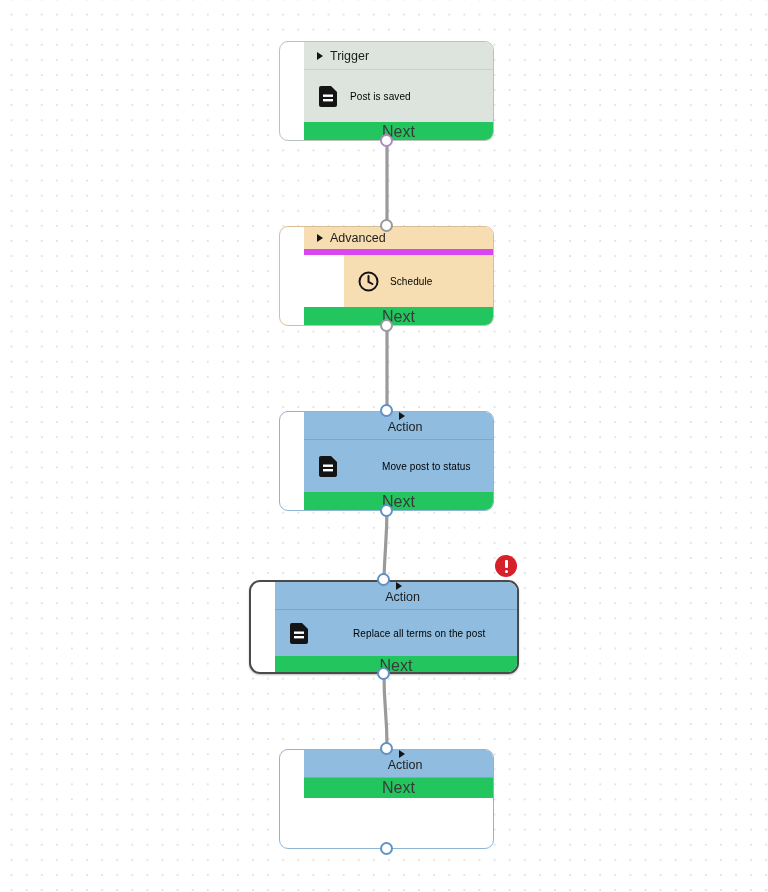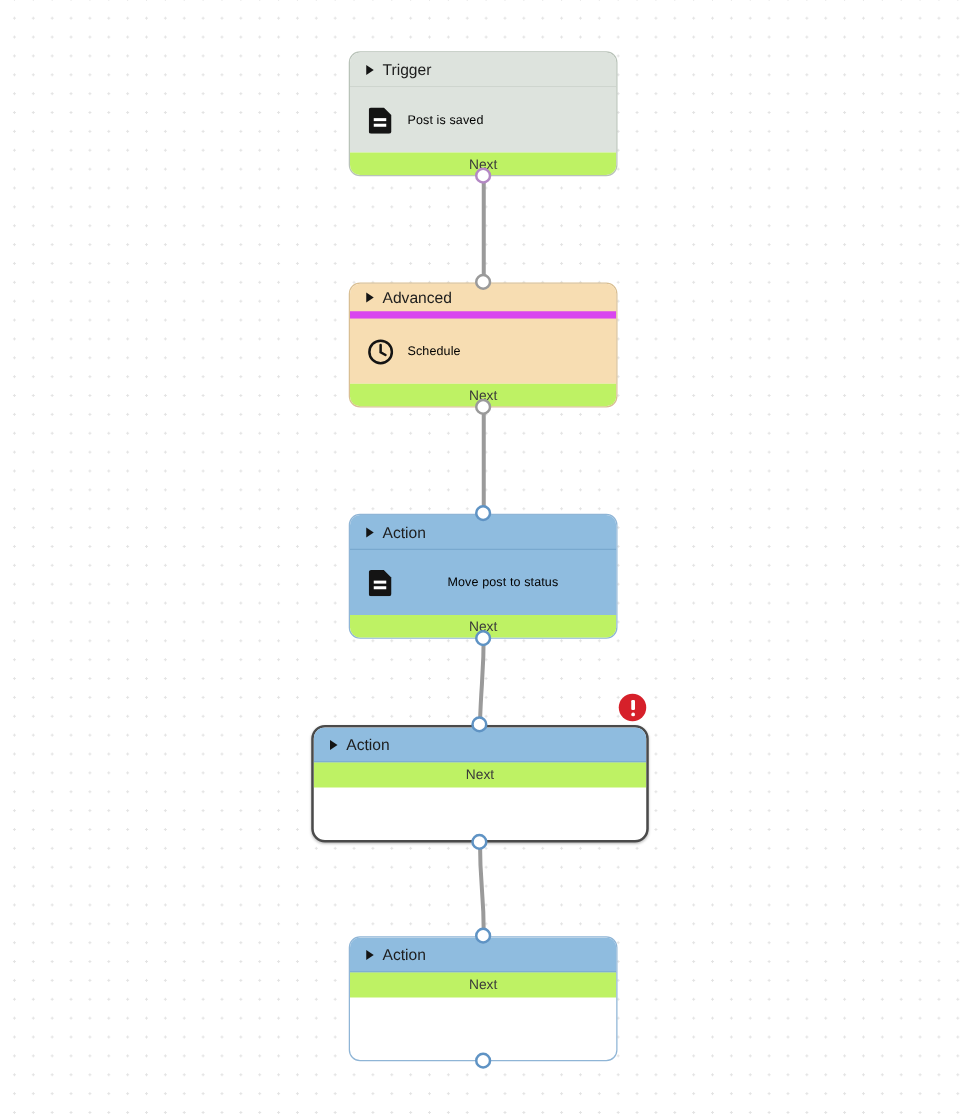--- a/index.html
+++ b/index.html
@@ -37,85 +37,86 @@
   }
 
   
   .node {
     position: absolute;
     box-sizing: border-box;
     border-radius: 9px;
     border: 1px solid #8fb5d6;
     background: #ffffff;
     overflow: hidden;
+    padding-left: 24px;
   }
   .node.trigger  { border-color: #b9c3b9; }
   .node.advanced { border-color: #d9bf93; }
   .node.selected {
     border: 2px solid #4a4a4a;
     border-radius: 11px;
     box-shadow: 0 1px 2px rgba(0,0,0,0.25);
   }
 
   .node-header {
     height: 28px;
     display: flex;
     align-items: center;
     padding-left: 13px;
     font-size: 12.5px;
     color: #1d1d1d;
     box-sizing: border-box;
   }
   .node.trigger  .node-header { background: #dde3dd; border-bottom: 1px solid #c9d1c9; }
   .node.advanced .node-header { background: #f7ddb2; border-bottom: 6px solid #d946ef; }
-  .node.action   .node-header { background: #8fbcdf; border-bottom: 1px solid #79a9cf; }
+  .node.action   .node-header { background: #8fbcdf; border-bottom: 1px solid #79a9cf; flex-direction: column; }
 
   .disclosure-tri {
     width: 0; height: 0;
     border-left: 6px solid #141414;
     border-top: 4.5px solid transparent;
     border-bottom: 4.5px solid transparent;
     margin-right: 7px;
     flex: 0 0 auto;
   }
 
   .node-body {
     height: 52px;
     display: flex;
     align-items: center;
     padding-left: 13px;
     box-sizing: border-box;
   }
   .node.trigger  .node-body { background: #dde3dd; }
-  .node.advanced .node-body { background: #f7ddb2; }
+  .node.advanced .node-body { background: #f7ddb2; margin-left: 40px; }
   .node.action   .node-body { background: #8fbcdf; gap: 32px; }
 
   .node-icon {
     width: 22px;
     height: 22px;
     flex: 0 0 auto;
     margin-right: 11px;
     display: flex;
     align-items: center;
     justify-content: center;
   }
   .node-title {
     font-size: 10px;
     color: #000000;
     letter-spacing: 0.1px;
     white-space: nowrap;
   }
 
   .node-footer {
     height: 20px;
-    background: #bef264;
+    background: #22c55e;
     display: flex;
     align-items: center;
     justify-content: center;
-    font-size: 11px;
+    font-size: 16px;
     color: #3a3a3a;
     box-sizing: border-box;
   }
 
   
   .port {
     position: absolute;
     width: 13px;
     height: 13px;
     border-radius: 50%;
@@ -230,20 +231,30 @@
     </div>
   </div>
   <div class="port blue" style="left:380px; top:404px;"></div>
   <div class="port blue" style="left:380px; top:504px;"></div>
 
   <div class="node action selected" style="left:249px; top:580px; width:270px; height:94px;">
     <div class="node-header">
       <span class="disclosure-tri"></span>
       <span>Action</span>
     </div>
+    <div class="node-body" style="height:46px;">
+      <span class="node-icon">
+        <svg width="19" height="21" viewBox="0 0 19 21">
+          <path d="M2 0 H12 L18 6 V19 A2 2 0 0 1 16 21 H2 A2 2 0 0 1 0 19 V2 A2 2 0 0 1 2 0 Z" fill="#141414"></path>
+          <rect x="4" y="8.5" width="10" height="2.4" fill="#ffffff"></rect>
+          <rect x="4" y="13" width="10" height="2.4" fill="#ffffff"></rect>
+        </svg>
+      </span>
+      <span class="node-title">Replace all terms on the post</span>
+    </div>
     <div class="node-footer">
       <span>Next</span>
     </div>
   </div>
   <div class="port blue" style="left:377px; top:573px;"></div>
   <div class="port blue" style="left:377px; top:667px;"></div>
 
   <div class="error-badge" style="left:495px; top:555px;">
     <span class="bang-bar"></span>
     <span class="bang-dot"></span>

